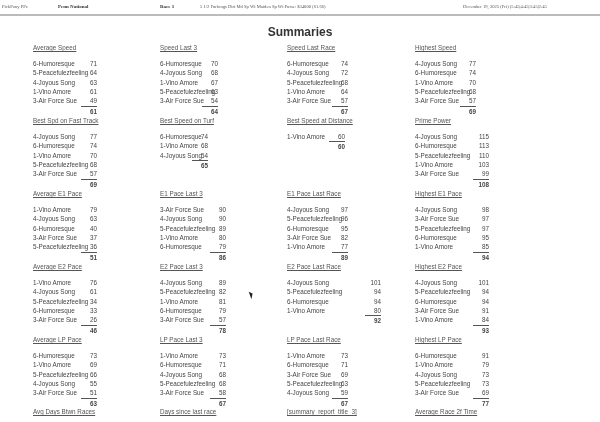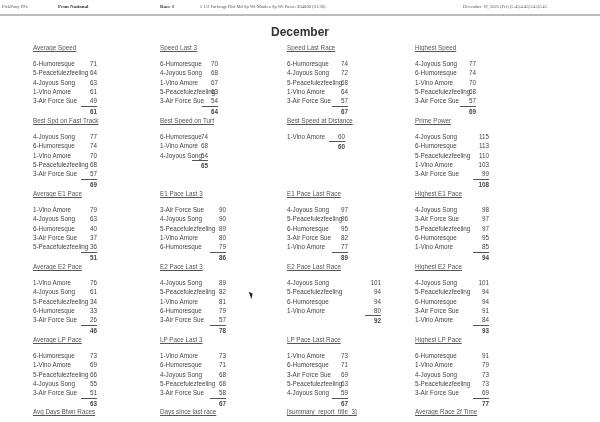--- a/index.html
+++ b/index.html
@@ -22,21 +22,21 @@
 <body>
 
 <div class="hdr">
   <span style="left:2px">PickPony PPs</span>
   <span class="b" style="left:58px">Penn National</span>
   <span class="b" style="left:160px">Race 1</span>
   <span style="left:200px">5 1/2 Furlongs Dirt Md Sp Wt Maiden Sp Wt Purse: $34000 (61.66)</span>
   <span style="left:463px">December 19, 2025 (Fri) (5:45|4:45|3:45|2:45</span>
 </div>
 <div class="rule"></div>
-<div class="title">December</div>
+<div class="title">Summaries</div>
 
 <div id="sections">
     <div class="sec" style="left: 33px; top: 44px; width: 120px;">
       <div class="st">Average Speed</div>
       <div class="row">
         <span class="nm">6-Humoresque</span>
         <span class="vl" style="left: 50px;">71</span>
       </div>
       <div class="row">
         <span class="nm">5-Peacefulezfeeling</span>

